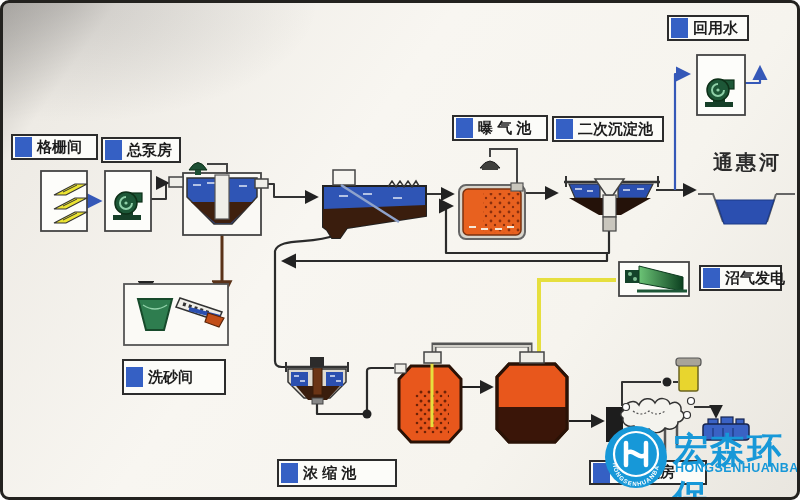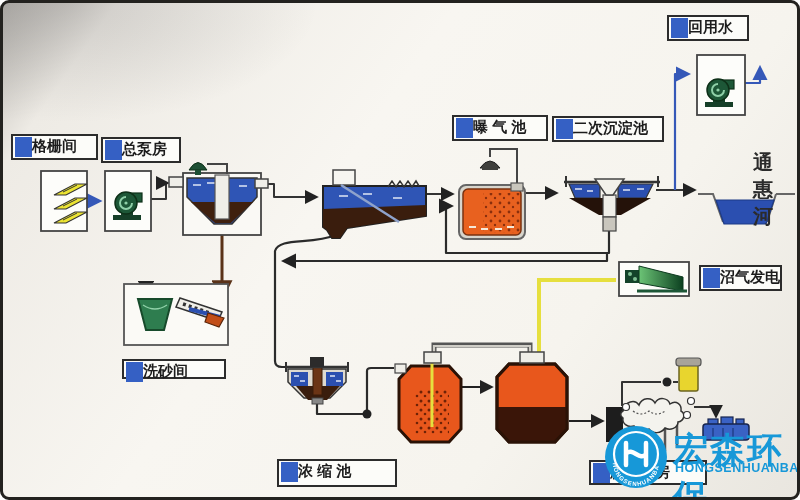--- a/index.html
+++ b/index.html
@@ -2,21 +2,21 @@
 <html><head>
 <meta charset="utf-8">
 <style>
   html,body{margin:0;padding:0;background:#fff;font-family:"Liberation Sans","DejaVu Sans",sans-serif;}
   .canvas{position:relative;width:800px;height:500px;box-sizing:border-box;
     background:linear-gradient(125deg,#b9b6b1 0%,#eeebe5 10%,#f8f6f1 40%,#f6f4ee 70%,#e9e6df 100%);
     border:3px solid #23221f;border-radius:9px;overflow:hidden;}
   .canvas::after{content:"";position:absolute;inset:0;pointer-events:none;
     background:radial-gradient(420px 200px at 8% 0%,rgba(40,40,45,.16),rgba(0,0,0,0) 60%);}
   svg.layer{position:absolute;left:0;top:0;}
-  .lbl{position:absolute;display:flex;height:26px;
+  .lbl{position:absolute;display:flex;align-items:center;gap:5px;height:26px;
     background:#fcfcf9;border:2px solid #2c2c2c;box-sizing:border-box;padding:1px 5px 1px 2px;
     font-weight:bold;font-size:15px;color:#1c1c1c;white-space:nowrap;z-index:2;}
   .lbl .sq{display:inline-block;width:17px;height:20px;background:#3560c4;flex:0 0 auto;}
   .plainlbl{position:absolute;font-weight:bold;font-size:20px;letter-spacing:3px;color:#2b2b2b;z-index:2;}
   .logo{position:absolute;left:595px;top:414px;width:205px;height:86px;z-index:5;}
   .logo .cn{position:absolute;left:75px;top:10px;font-size:35px;font-weight:bold;color:#1798d8;letter-spacing:2px;}
   .logo .en{position:absolute;left:77px;top:44px;font-size:12.5px;font-weight:bold;color:#1798d8;letter-spacing:.5px;}
 </style>
 </head>
 <body>
@@ -242,34 +242,34 @@
   <span>二次沉淀池</span>
 </div>
 <div class="lbl" style="left:664px;top:12px;width:82px">
   <span class="sq"></span>
   <span>回用水</span>
 </div>
 <div class="lbl" style="left:696px;top:262px;width:83px">
   <span class="sq"></span>
   <span>沼气发电</span>
 </div>
-<div class="lbl" style="left:119px;top:356px;width:104px;height:20px">
+<div class="lbl" style="left:119px;top:356px;width:104px;height:36px">
   <span class="sq"></span>
   <span>洗砂间</span>
 </div>
 <div class="lbl" style="left:274px;top:456px;width:120px;height:28px">
   <span class="sq"></span>
   <span>浓 缩 池</span>
 </div>
 <div class="lbl" style="left:586px;top:457px;width:118px;height:25px">
   <span class="sq"></span>
   <span>脱水机房</span>
 </div>
 
-<div class="plainlbl" style="left:750px;top:146px">通惠河</div>
+<div class="plainlbl" style="left:710px;top:146px">通惠河</div>
 
 <div class="logo">
   <svg width="75" height="80" viewBox="0 0 75 80">
     <defs>
           <path id="arcB" d="M15,46 A23,23 0 0 0 61,46"></path>
         </defs>
     <circle cx="38" cy="40" r="31" fill="#1798d8"></circle>
     <circle cx="38" cy="37" r="22" fill="none" stroke="#ffffff" stroke-width="2.2"></circle>
     <path d="M28,26 V48 M48,26 V48 M28,37 C34,29 42,45 48,37" stroke="#ffffff" stroke-width="4.5" fill="none" stroke-linecap="round"></path>
     <text font-size="6" fill="#ffffff" font-weight="bold" letter-spacing="1">

